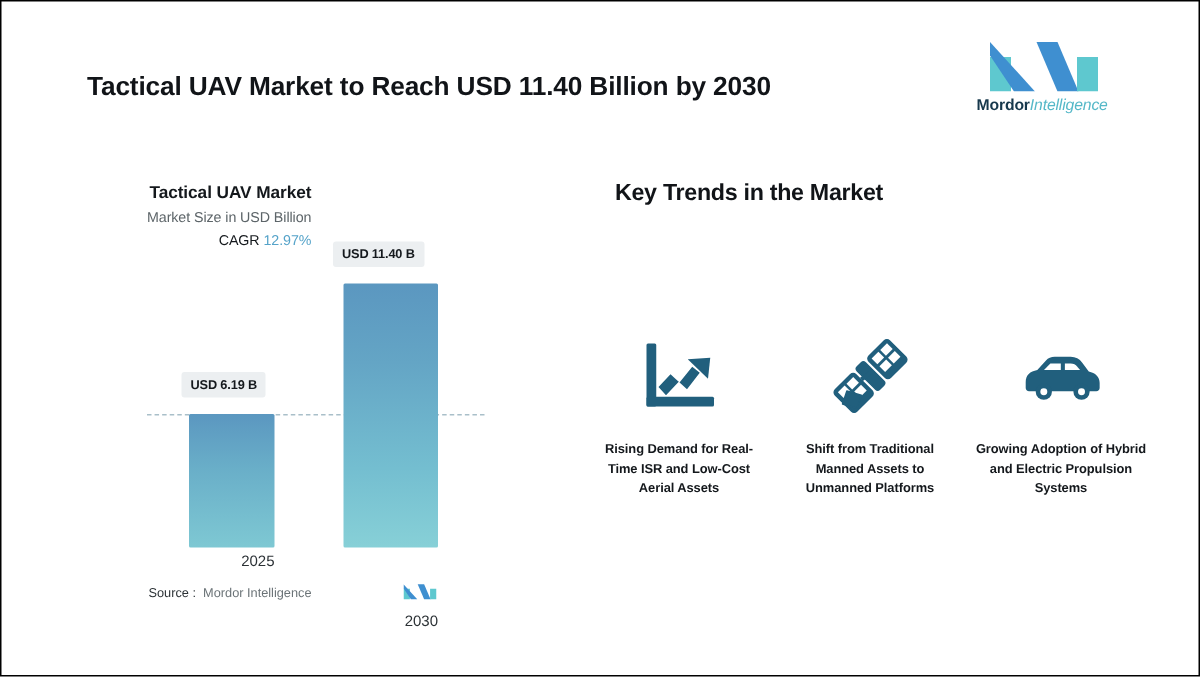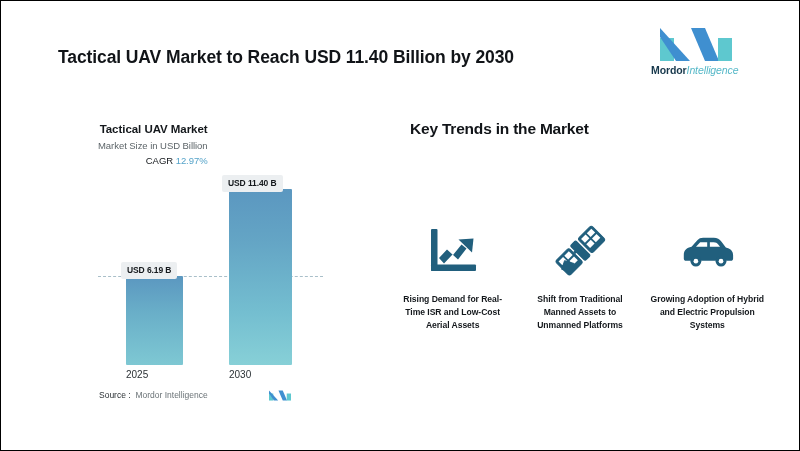--- a/index.html
+++ b/index.html
@@ -27,26 +27,26 @@
 
   .plot{position:absolute;left:97px;top:176px;width:225px;height:188px;}
   .dashline{position:absolute;left:0;top:99px;width:225px;height:0;
             border-top:1px dashed #a9bfc9;}
   .bar{position:absolute;bottom:0;border-radius:1px;}
   .bar.b1{left:28px;width:57px;height:89px;
           background:linear-gradient(180deg,#5b97c0 0%,#69aec8 40%,#7ec8d3 100%);}
   .bar.b2{left:131px;width:63px;height:176px;
           background:linear-gradient(180deg,#5b97c0 0%,#64a5c5 30%,#74bed0 70%,#87d0d7 100%);}
   .vlabel{position:absolute;background:#eceff1;border-radius:2px;padding:3px 6px 4px;
-          font-size:8.5px;font-weight:bold;color:#15191d;white-space:nowrap;letter-spacing:-0.1px;margin-top:14px;}
+          font-size:8.5px;font-weight:bold;color:#15191d;white-space:nowrap;letter-spacing:-0.1px;}
   .vlabel.v1{left:23px;top:71px;}
   .vlabel.v2{left:124px;top:-16px;}
-  .xlab{position:absolute;top:192px;font-size:10px;color:#2b3135;text-align:left;}
+  .xlab{position:absolute;top:192px;font-size:10px;color:#2b3135;text-align:right;}
   .xlab.x1{left:28px;width:57px;}
-  .xlab.x2{left:131px;width:63px;}
+  .xlab.x2{left:131px;width:63px;margin-top:40px;}
 
   .source{position:absolute;left:98px;top:389px;font-size:8.5px;color:#6b7377;
           white-space:nowrap;}
   .source b{color:#2b3135;font-weight:normal;}
   .source-mark{position:absolute;left:268px;top:387px;width:22px;height:13px;}
 
   
   .kt-title{position:absolute;left:409px;top:119px;font-size:15.5px;font-weight:bold;
             color:#111418;letter-spacing:-0.2px;white-space:nowrap;}
   .trends{position:absolute;left:388px;top:222px;width:382px;display:flex;}

